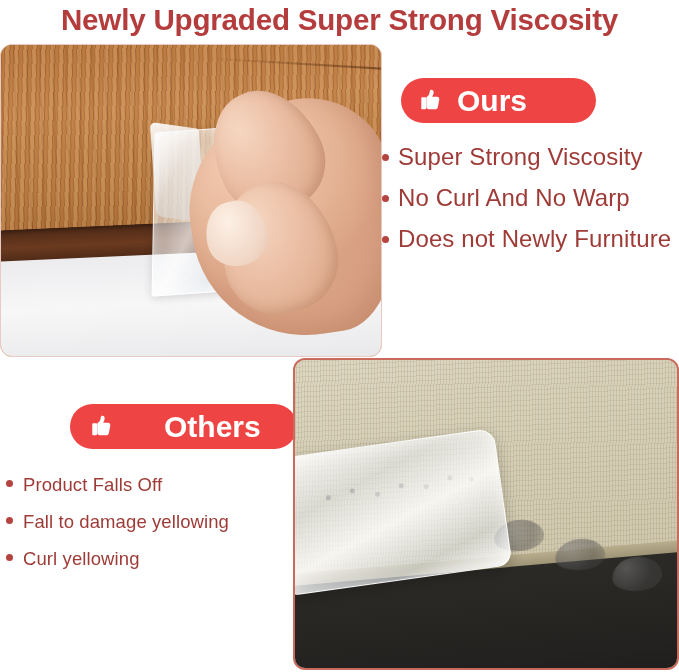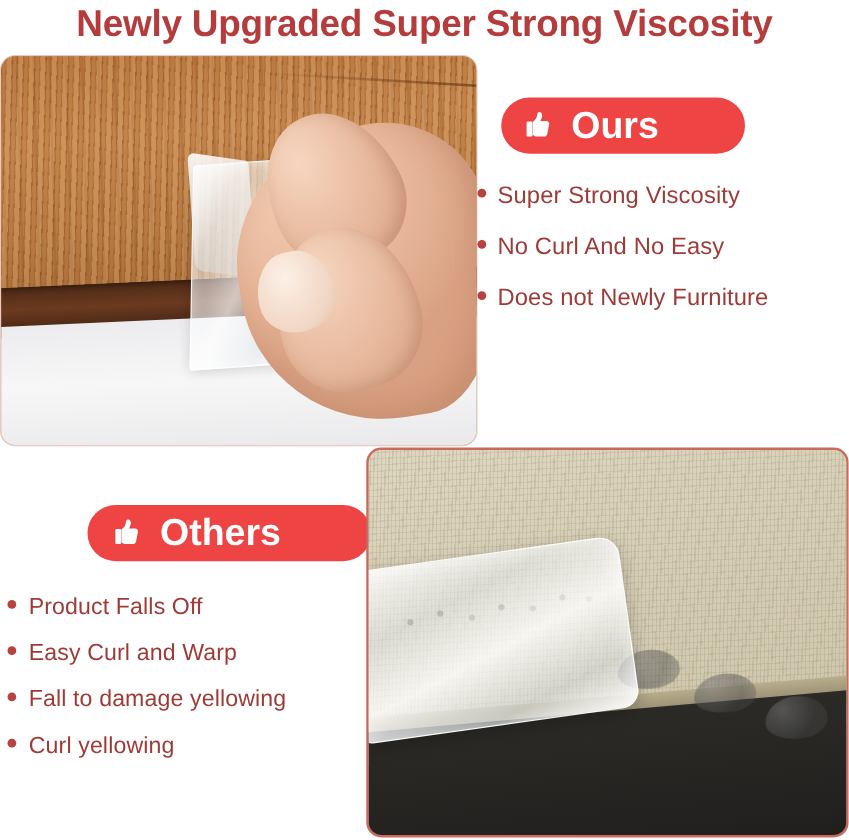--- a/index.html
+++ b/index.html
@@ -206,21 +206,21 @@
   
   .badge {
     position: absolute;
     display: flex;
     align-items: center;
     background: #ef4444;
     border-radius: 999px;
     color: #ffffff;
   }
   .badge-ours   { left: 401px; top: 78px;  width: 177px; height: 45px; padding-left: 18px; }
-  .badge-others { left: 70px;  top: 404px; width: 207px; height: 45px; padding-left: 20px; }
+  .badge-others { left: 70px;  top: 404px; width: 207px; height: 45px; padding-left: 20px; gap: 36px; }
   .thumb-icon { width: 28px; height: 28px; flex: 0 0 auto; display: block; }
   .badge-label {
     font-family: "Liberation Sans", sans-serif;
     font-weight: bold;
     font-size: 30px;
     line-height: 30px;
     color: #ffffff;
     margin-left: 10px;
     white-space: nowrap;
   }
@@ -239,21 +239,21 @@
   .dot {
     width: 7px; height: 7px;
     border-radius: 50%;
     background: #b5433f;
     flex: 0 0 auto;
     position: relative;
     top: -4px;
   }
   .bullet-text {
     font-family: "Liberation Sans", sans-serif;
-    font-size: 19px;
+    font-size: 24px;
     line-height: 22px;
     color: #9e3b37;
     margin-left: 9px;
     letter-spacing: 0.1px;
   }
   .bullets-others .bullet-text { font-size: 18.5px; margin-left: 10px; }
 </style>
 </head>
 <body>
 
@@ -282,44 +282,40 @@
   <span class="badge-label">Ours</span>
 </div>
 
 <div class="bullets bullets-ours">
   <div class="bullet-row">
     <span class="dot"></span>
     <span class="bullet-text">Super Strong Viscosity</span>
   </div>
   <div class="bullet-row">
     <span class="dot"></span>
-    <span class="bullet-text">No Curl And No Easy</span>
+    <span class="bullet-text">No Curl And No Warp</span>
   </div>
   <div class="bullet-row">
     <span class="dot"></span>
     <span class="bullet-text">Does not Newly Furniture</span>
   </div>
 </div>
 
 <div class="badge badge-others">
   <svg class="thumb-icon" viewBox="0 0 32 32" aria-hidden="true">
     <path fill="#ffffff" d="M13.4 3.2c1.5-.6 3.1.4 3.3 2 .2 1.5-.1 3-.8 4.3l-.9 1.7h5.6c1.7 0 2.9 1.5 2.6 3.1l-1.7 8.7c-.3 1.4-1.5 2.4-2.9 2.4h-7.1c-1 0-1.9-.4-2.6-1.1l-.6-.6V11.9l1.4-1.2c1.2-1 2-2.4 2.3-3.9l.4-2.2c.1-.6.5-1.1 1-1.4z"></path>
     <rect fill="#ffffff" x="2.6" y="11.6" width="5.4" height="13.8" rx="1.1"></rect>
   </svg>
   <span class="badge-label">Others</span>
 </div>
 
 <div class="bullets bullets-others">
   <div class="bullet-row">
     <span class="dot"></span>
     <span class="bullet-text">Product Falls Off</span>
-  </div>
-  <div class="bullet-row">
-    <span class="dot"></span>
-    <span class="bullet-text">Easy Curl and Warp</span>
   </div>
   <div class="bullet-row">
     <span class="dot"></span>
     <span class="bullet-text">Fall to damage yellowing</span>
   </div>
   <div class="bullet-row">
     <span class="dot"></span>
     <span class="bullet-text">Curl yellowing</span>
   </div>
 </div>

